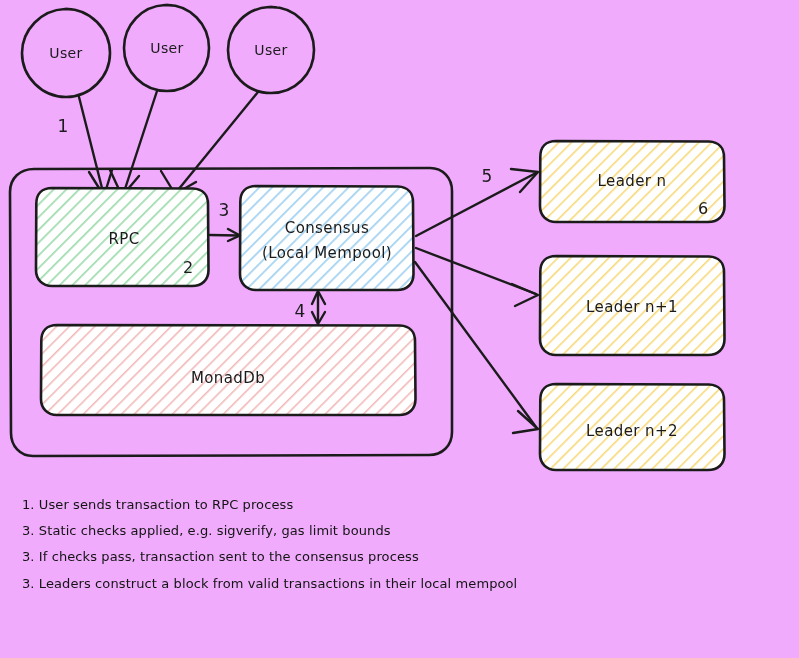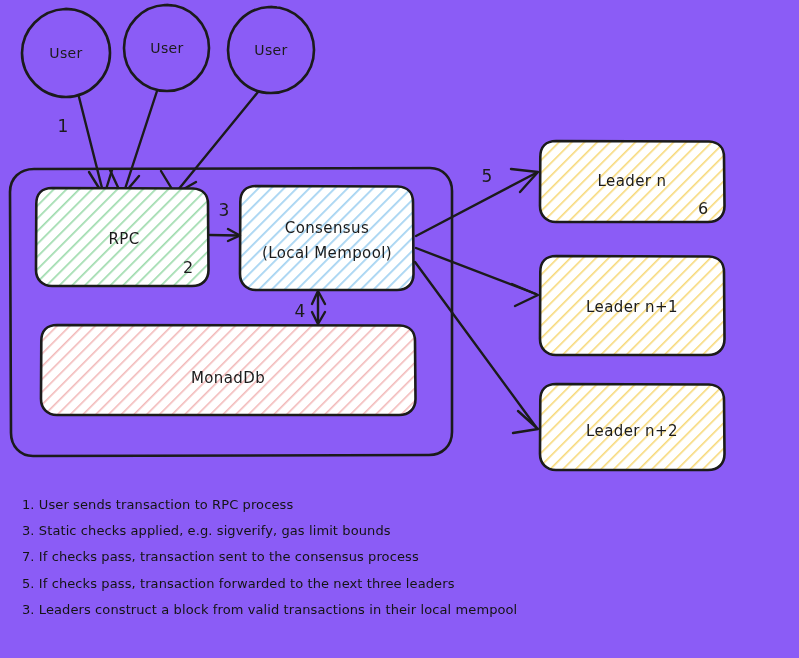--- a/index.html
+++ b/index.html
@@ -8,21 +8,21 @@
     padding: 0;
     background: #ffffff;
   }
   body {
     font-family: "DejaVu Sans", sans-serif;
   }
   #canvas {
     position: relative;
     width: 799px;
     height: 658px;
-    background: #8b5cf6;
+    background: #f0abfc;
     overflow: hidden;
   }
   svg#diagram {
     position: absolute;
     top: 0;
     left: 0;
     width: 799px;
     height: 658px;
   }
   .node-label {
@@ -222,18 +222,17 @@
     <g>
       <path class="arrow-line" d="M 415 262 L 536 427"></path>
       <path class="arrow-head" d="M 518 411 L 538 429 L 513 433"></path>
     </g>
     <text class="step-num" x="487" y="177">5</text>
   </svg>
 
   <div class="legend">
     <div class="legend-line">1. User sends transaction to RPC process</div>
     <div class="legend-line">3. Static checks applied, e.g. sigverify, gas limit bounds</div>
-    <div class="legend-line">7. If checks pass, transaction sent to the consensus process</div>
-    <div class="legend-line">5. If checks pass, transaction forwarded to the next three leaders</div>
+    <div class="legend-line">3. If checks pass, transaction sent to the consensus process</div>
     <div class="legend-line">3. Leaders construct a block from valid transactions in their local mempool</div>
   </div>
 
 </div>
 
 </body></html>

